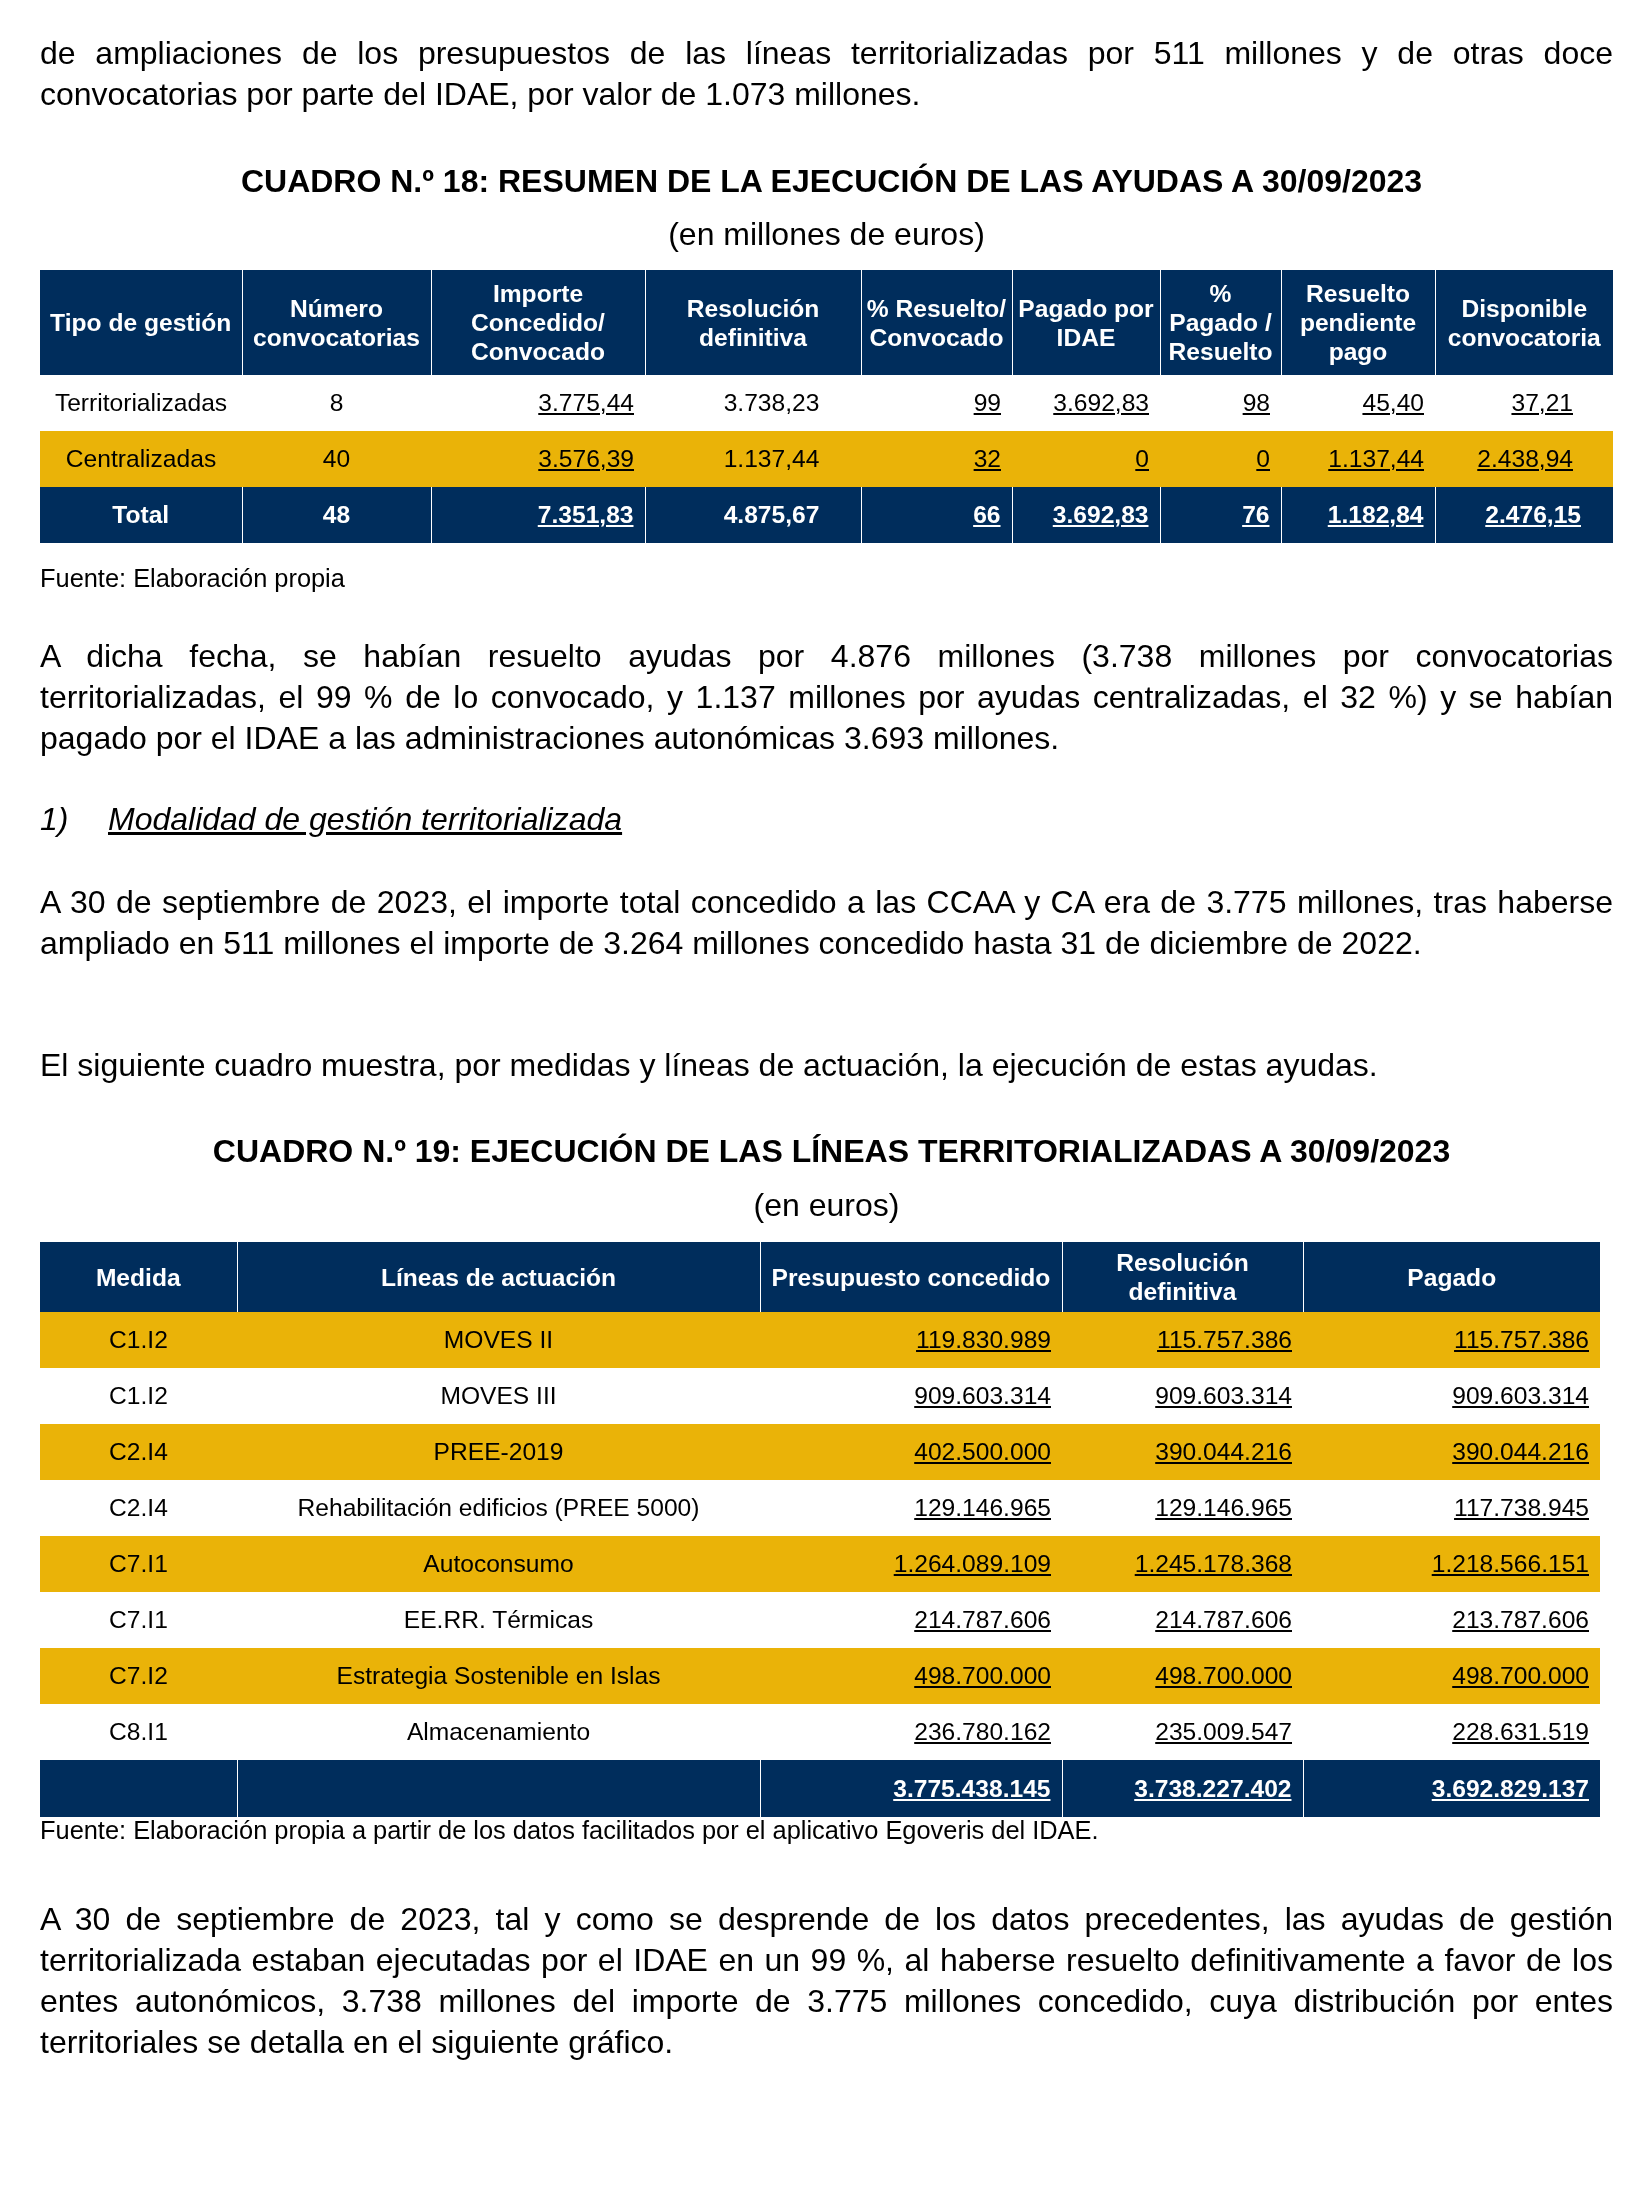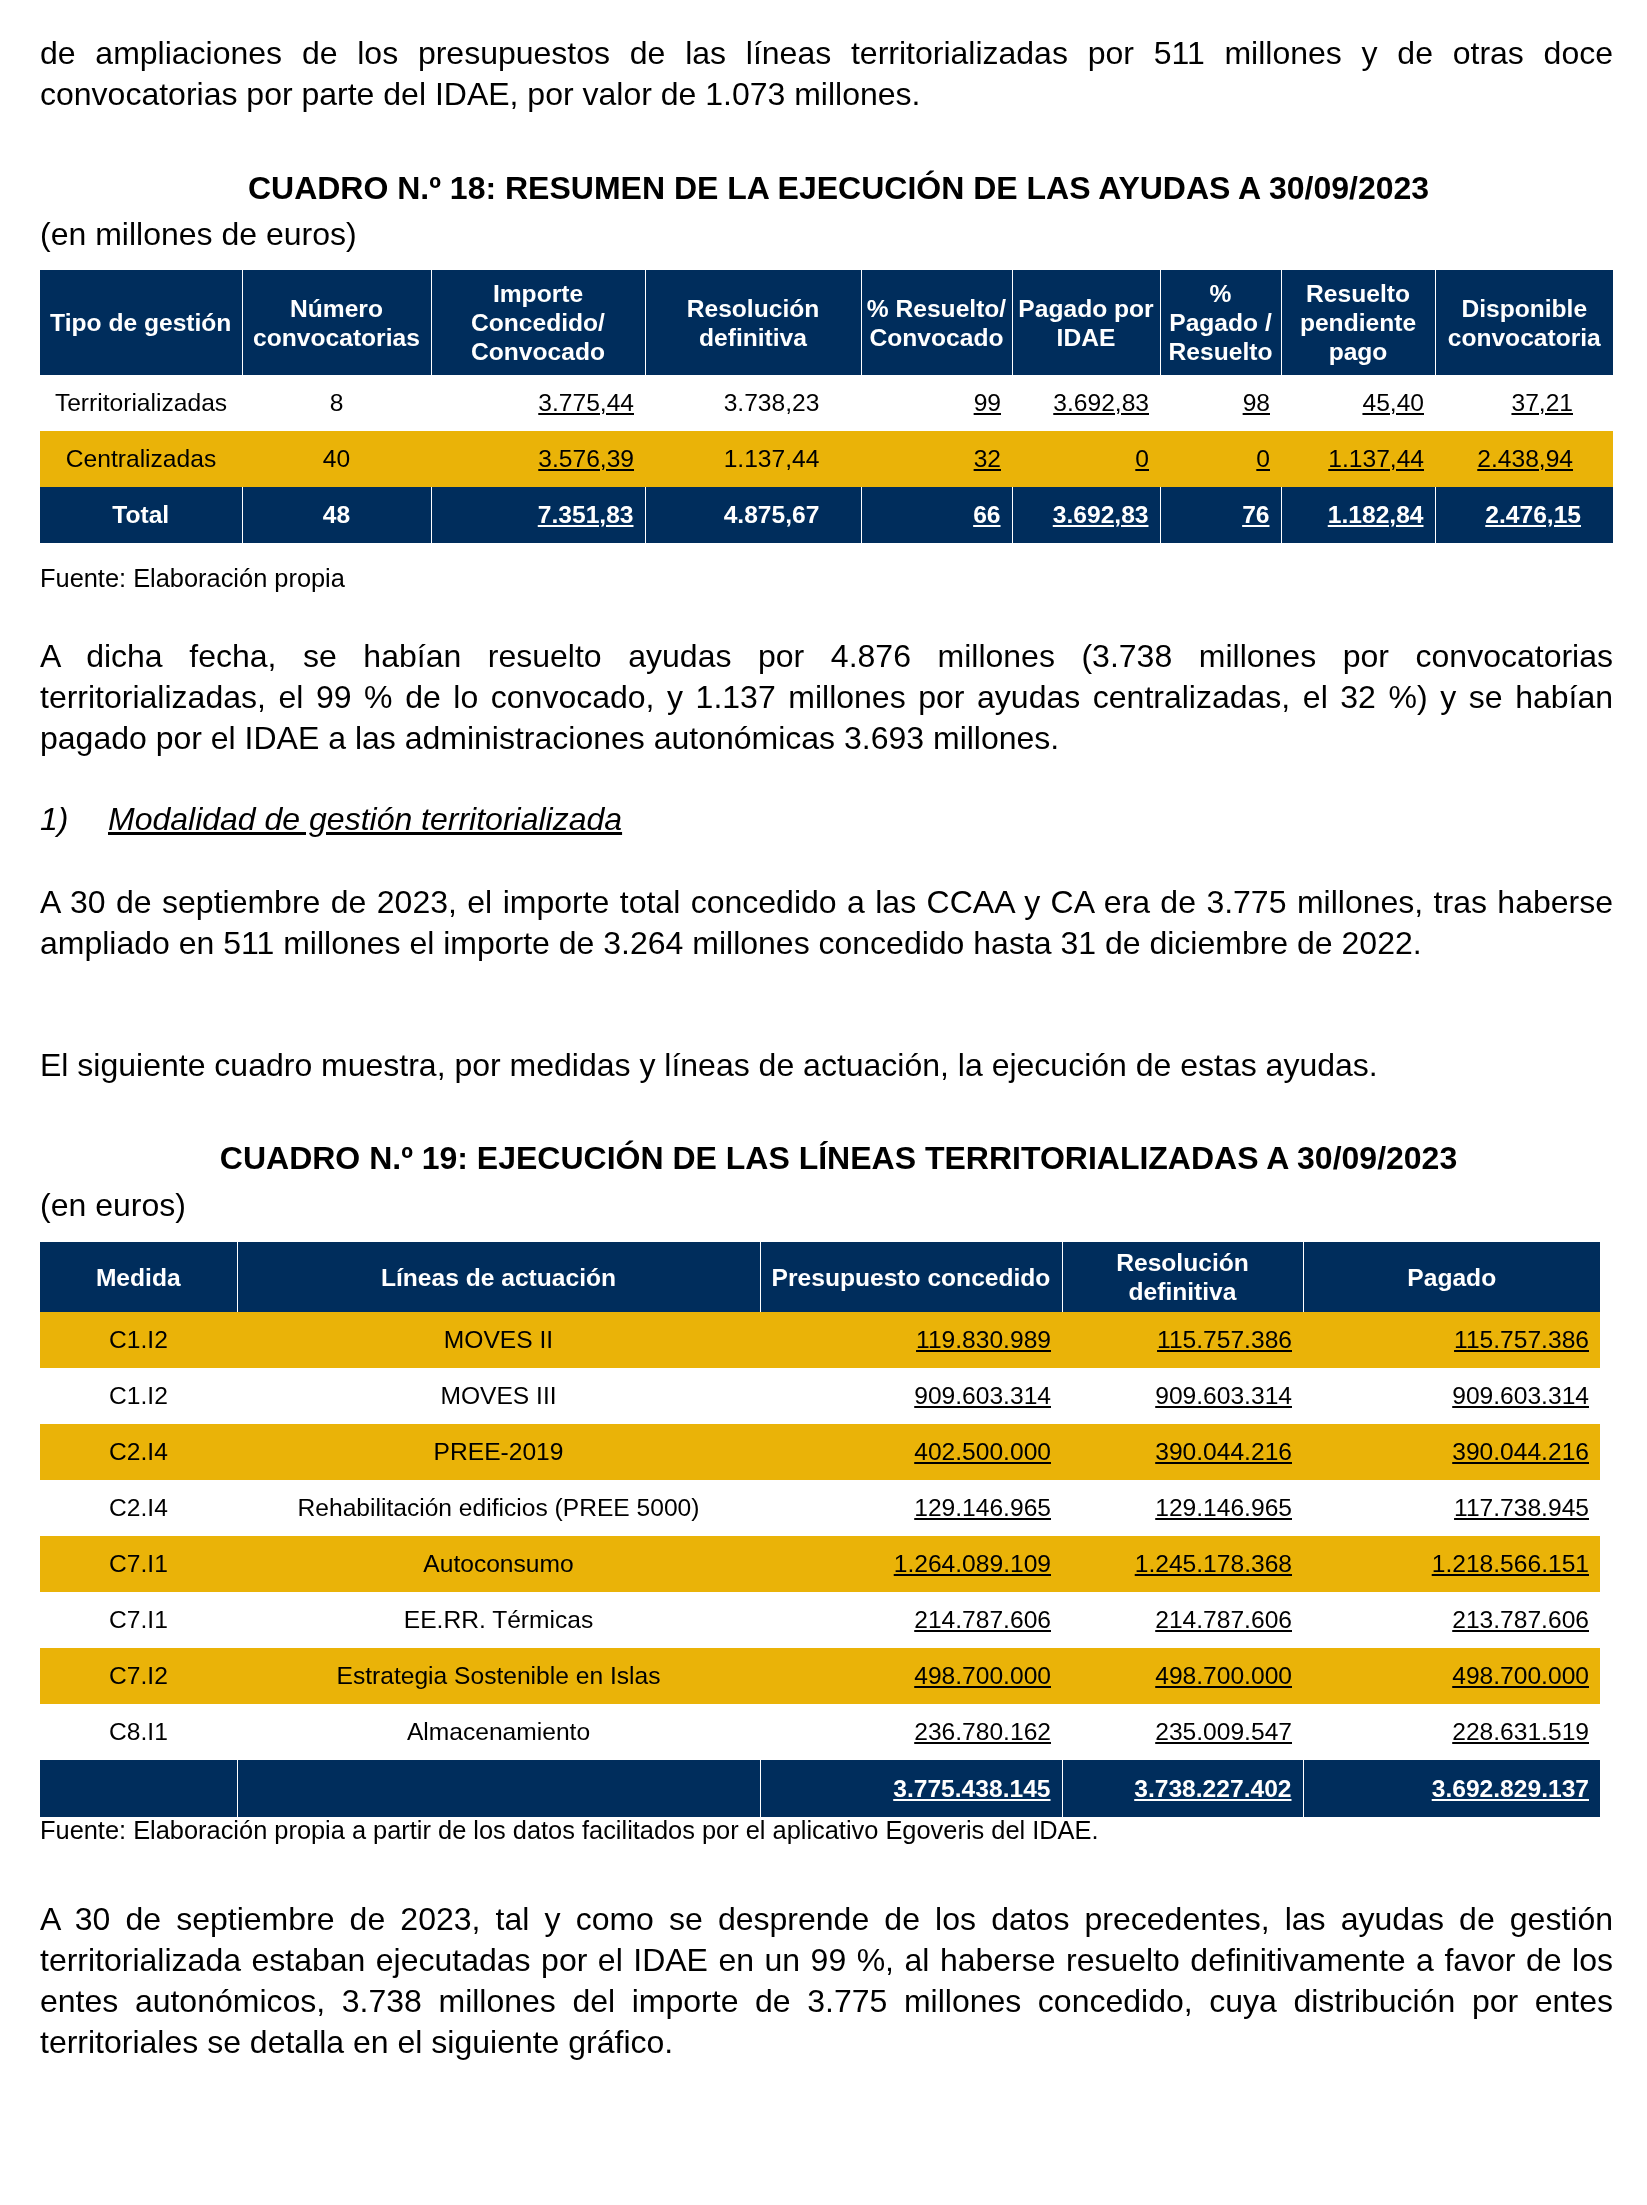--- a/index.html
+++ b/index.html
@@ -8,24 +8,24 @@
     font-family: "Liberation Sans", sans-serif; color: #000;
   }
   .page { position: absolute; left: 40px; top: 0; width: 1573px; }
   .para {
     font-size: 32px; line-height: 41px; text-align: justify; margin: 0;
     position: absolute; left: 0; width: 1573px;
   }
   .para.last-left { text-align-last: left; }
   .caption-title {
     position: absolute; left: 0; width: 1573px; text-align: center;
-    font-weight: bold; font-size: 32px; line-height: 40px; margin: 12px;
+    font-weight: bold; font-size: 32px; line-height: 40px; margin: 5px;
   }
   .caption-sub {
-    position: absolute; left: 0; width: 1573px; text-align: left;
+    position: absolute; left: 0; width: 1573px; text-align: center;
     font-size: 32px; line-height: 40px; margin: 0;
   }
   .source {
     position: absolute; left: 0; font-size: 25.4px; line-height: 32px; margin: 0;
   }
   .heading {
     position: absolute; left: 0; font-size: 32px; line-height: 41px; font-style: italic; margin: 0;
   }
   .heading .num { display: inline-block; width: 68px; }
   .heading .txt { text-decoration: underline; }

